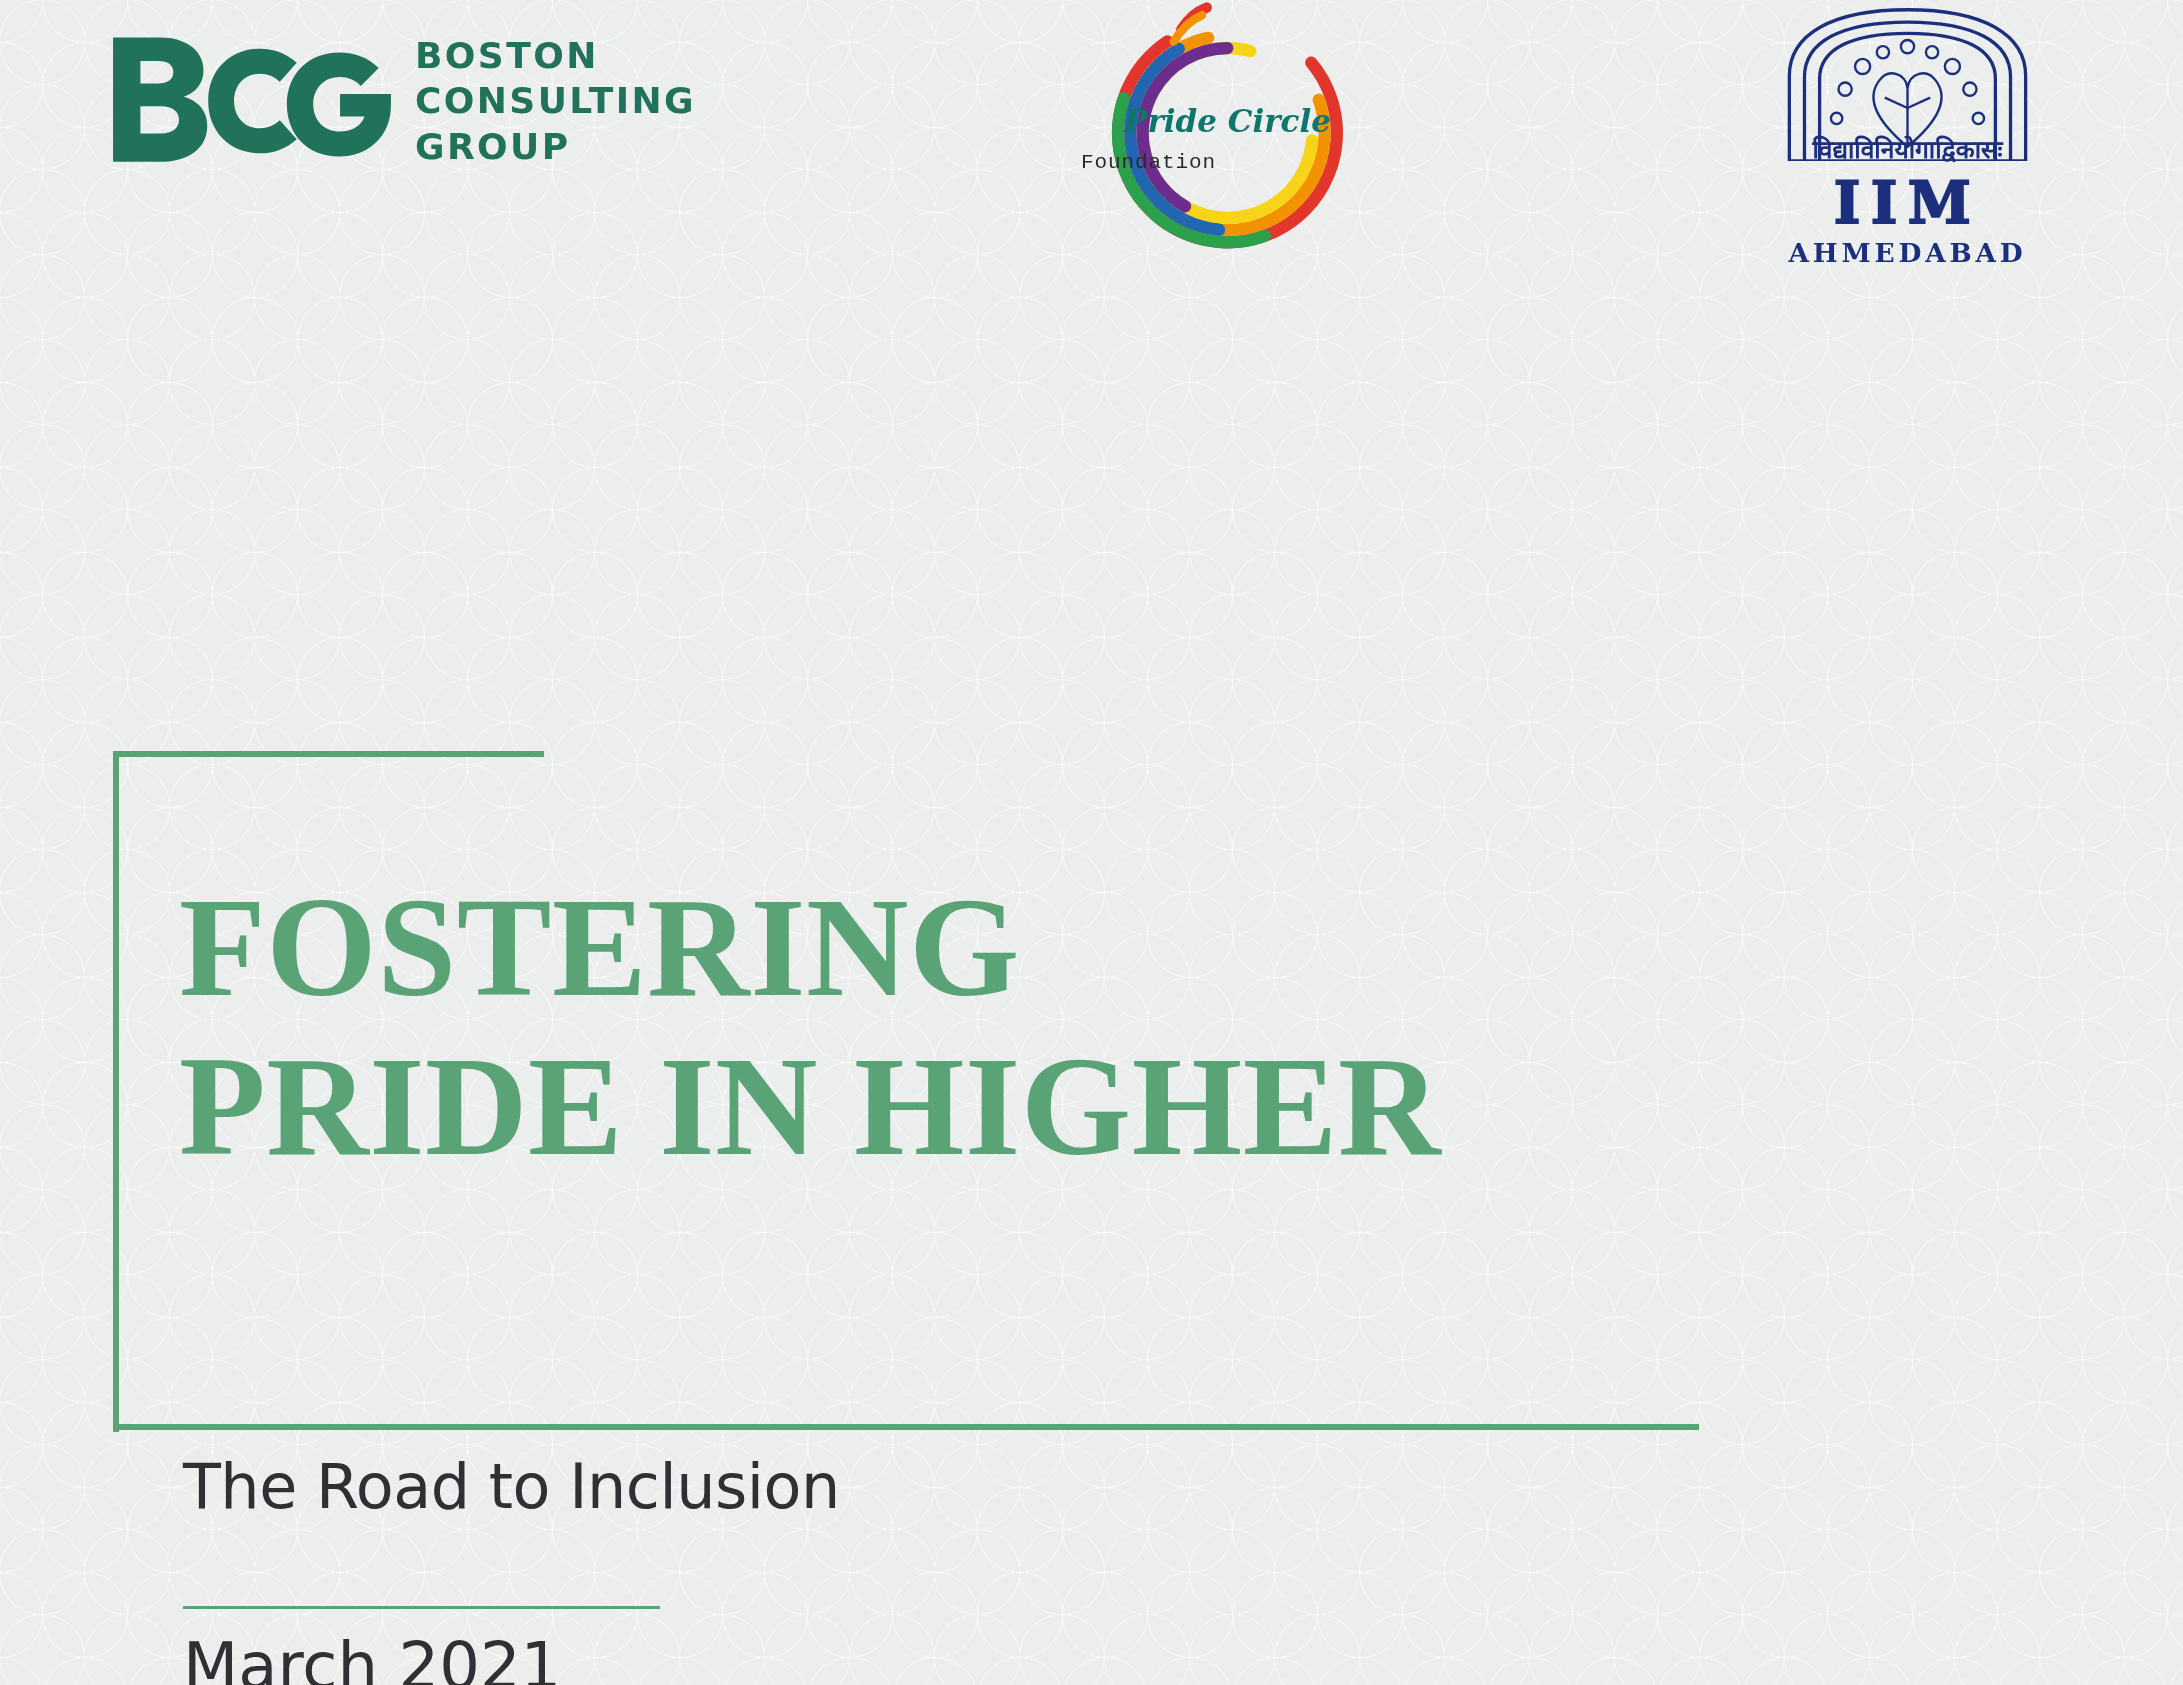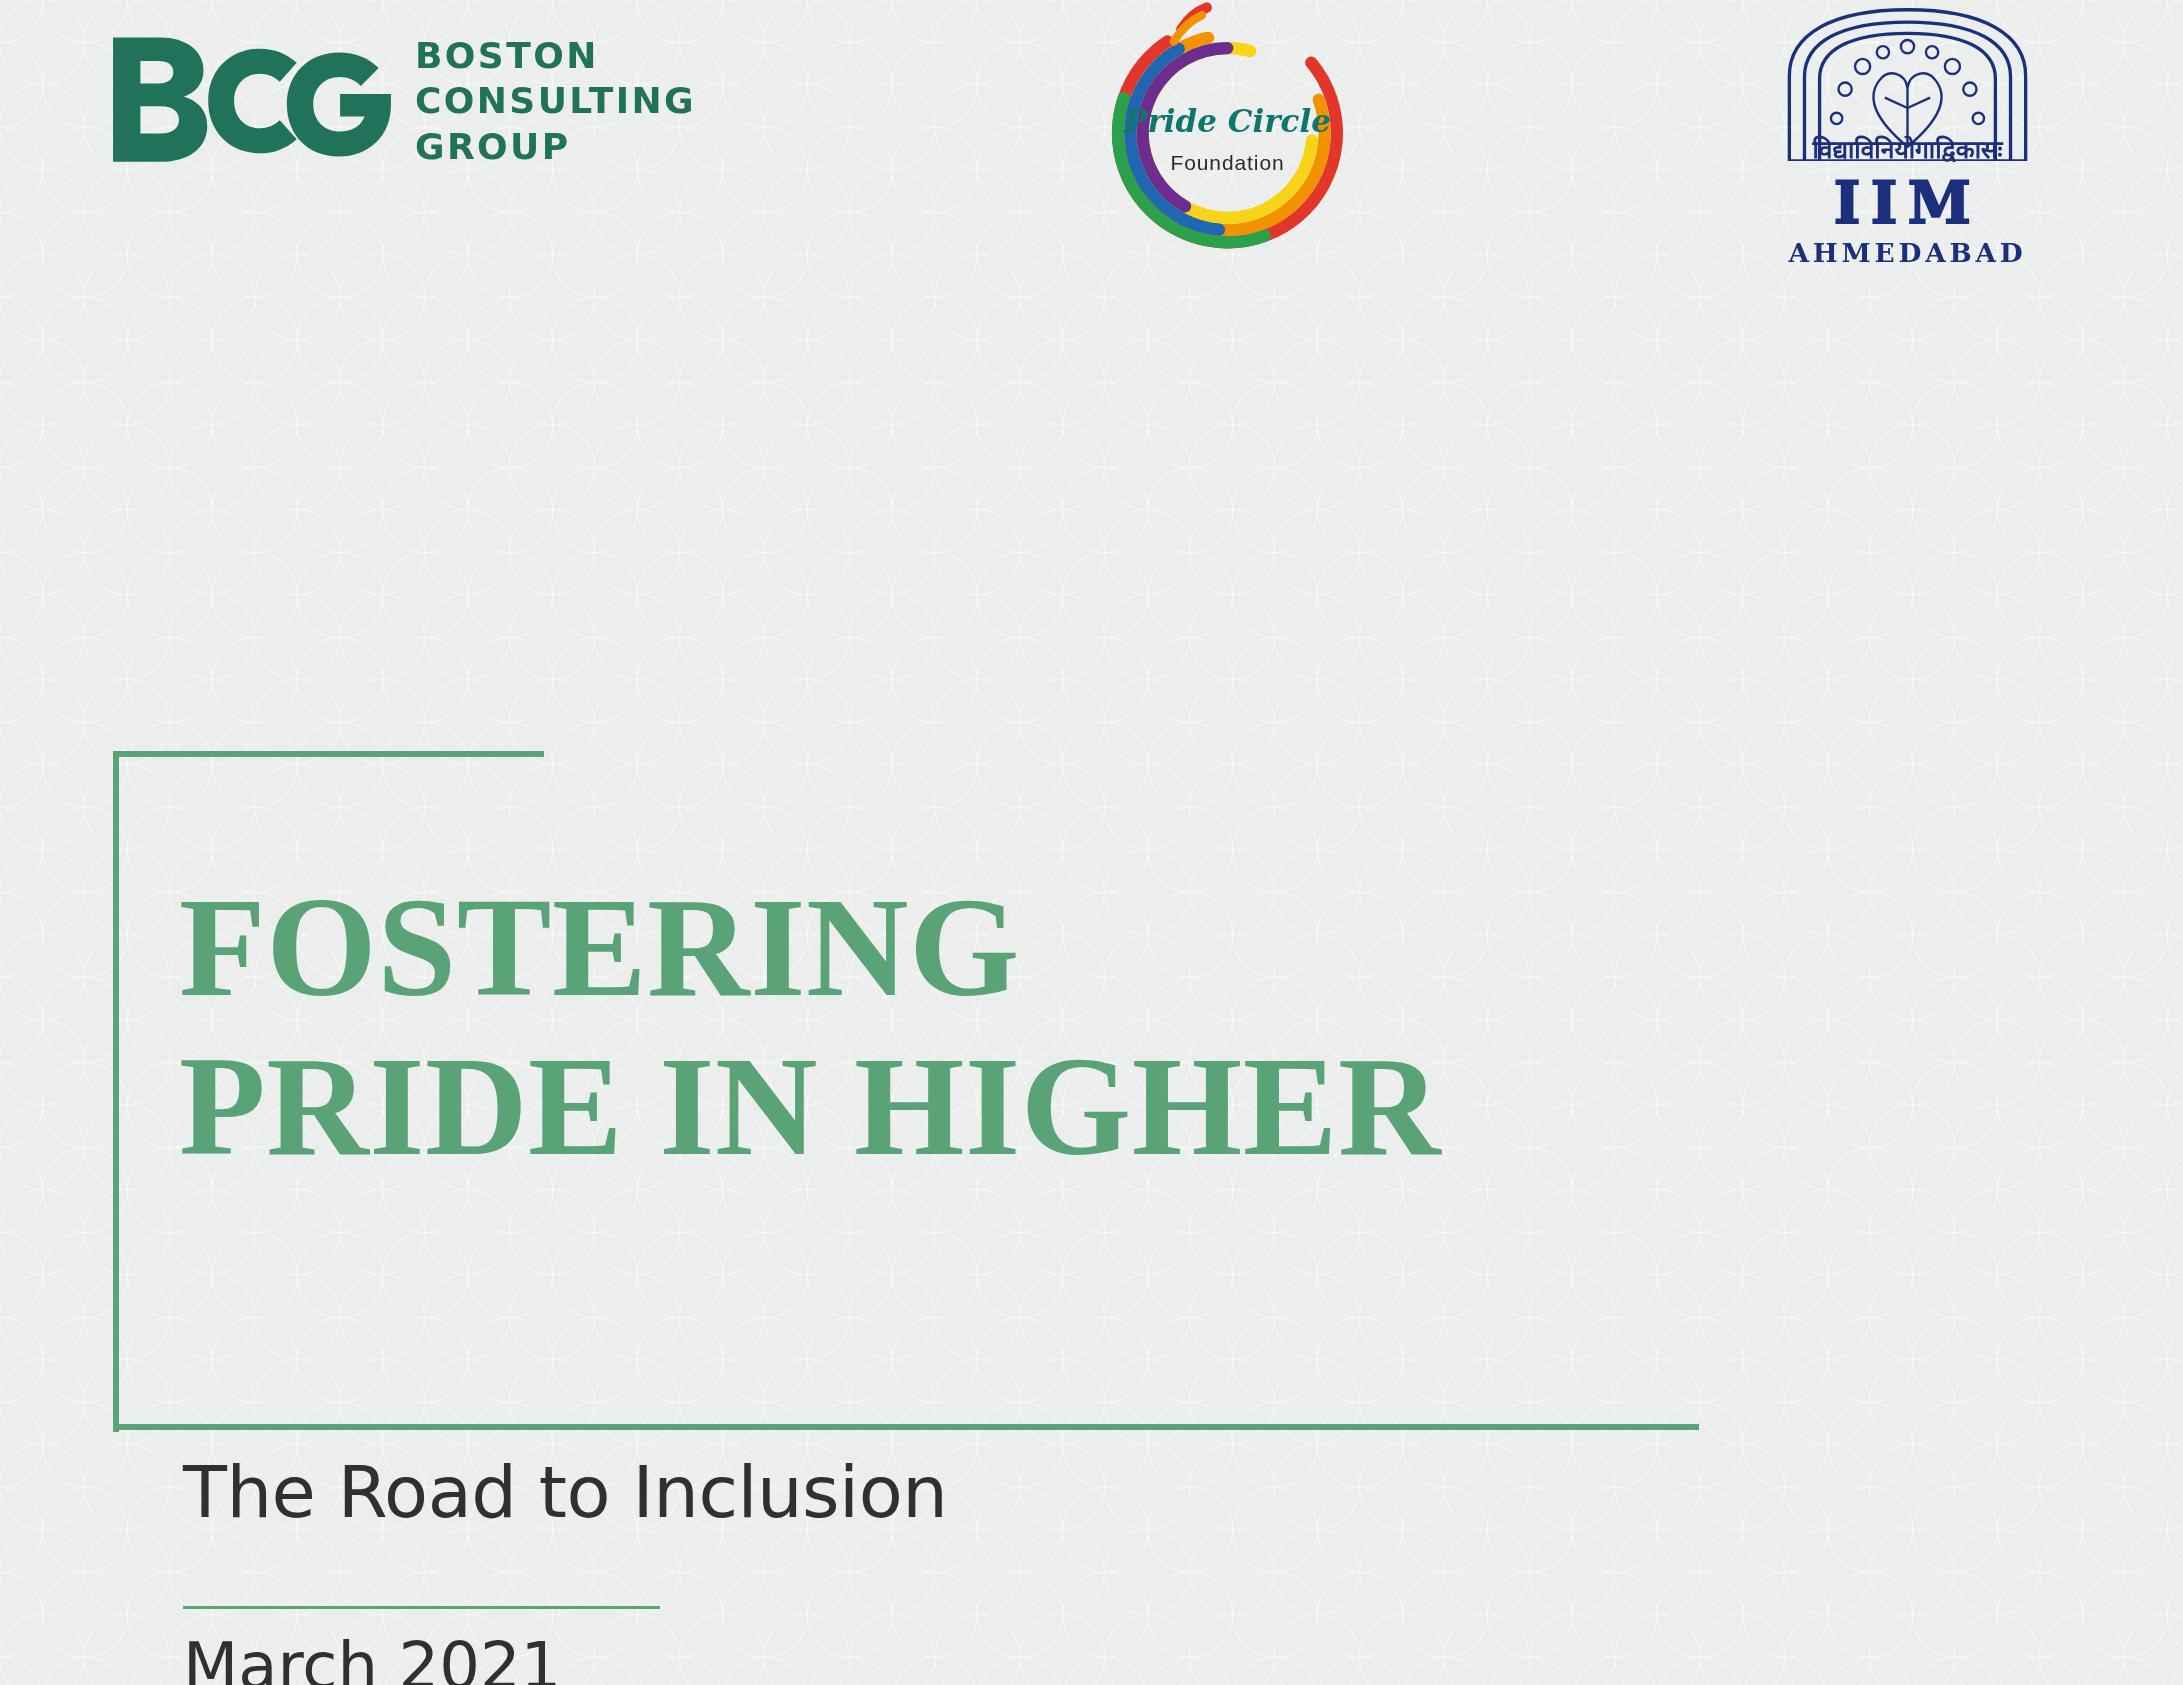--- a/index.html
+++ b/index.html
@@ -89,22 +89,22 @@
     font-style: italic;
     font-weight: 700;
     font-size: 31px;
     color: #0f766e;
   }
   .pride-text-sub {
     position: absolute;
     left: 0;
     top: 151px;
     width: 293px;
-    text-align: center;
-    font-family: Liberation Sans, sans-serif;
+    text-align: left;
+    font-family: Liberation Mono, monospace;
     font-size: 21px;
     letter-spacing: 0.9px;
     color: #2a2a2a;
   }
 
   
   .iima-logo {
     position: absolute;
     left: 1761px;
     top: 4.7px;
@@ -186,21 +186,21 @@
     top: 673px;
     width: 1586px;
     height: 5.7px;
     background: #5aa376;
   }
   .subtitle {
     position: absolute;
     left: 70px;
     top: 699px;
     font-family: "DejaVu Sans", sans-serif;
-    font-size: 72px;
+    font-size: 62px;
     color: #2f3033;
     letter-spacing: -0.5px;
   }
   .sub-rule {
     position: absolute;
     left: 70px;
     top: 855px;
     width: 477px;
     height: 3.3px;
     background: #5aa376;

